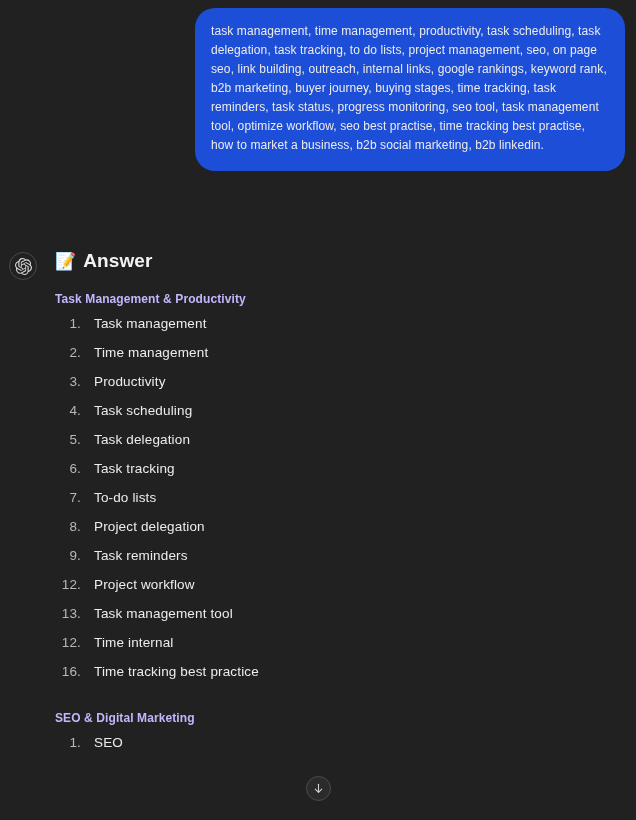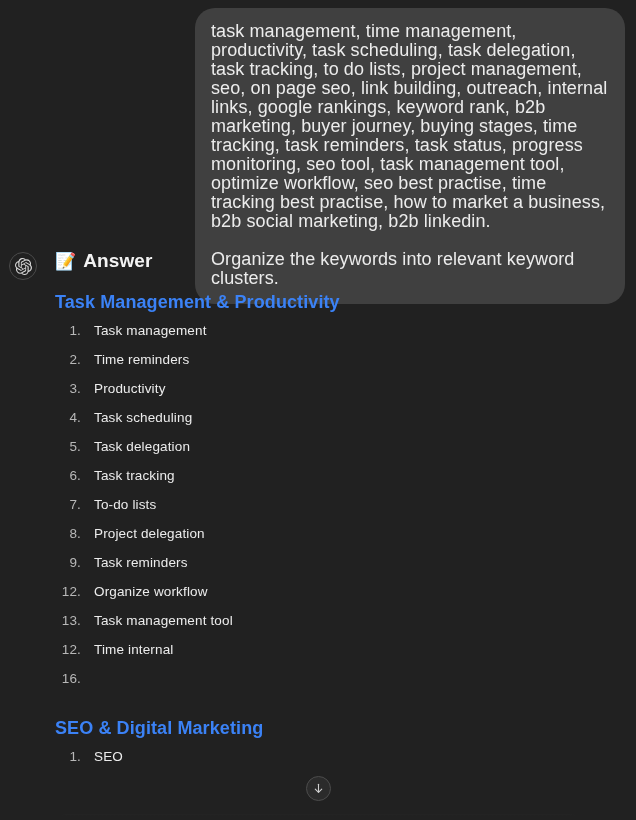--- a/index.html
+++ b/index.html
@@ -28,26 +28,26 @@
     position: absolute;
     top: 8px;
     left: 0;
     width: 636px;
     display: flex;
     justify-content: flex-end;
     padding-right: 11px;
     box-sizing: border-box;
   }
   .user-bubble {
-    background: #404040;
+    background: #1d4ed8;
     border-radius: 20px;
     padding: 14px 16px 16px 16px;
     max-width: 430px;
     box-sizing: border-box;
-    font-size: 18px;
+    font-size: 12px;
     line-height: 19px;
     color: #ececec;
     letter-spacing: 0.1px;
   }
   .user-bubble p {
     margin: 0;
   }
   .user-bubble p.second {
     margin-top: 19px;
   }
@@ -92,23 +92,23 @@
     margin: 0;
     height: 26px;
     line-height: 26px;
   }
   .emoji {
     font-size: 17px;
     line-height: 1;
   }
 
   h3.section-heading {
-    font-size: 18px;
+    font-size: 12px;
     font-weight: bold;
-    color: #3b82f6;
+    color: #c4b5fd;
     margin: 18px 0 0 0;
     letter-spacing: 0.1px;
   }
 
   ol.kw-list {
     list-style: none;
     margin: 10px 0 0 0;
     padding: 0;
   }
   ol.kw-list li {
@@ -171,21 +171,20 @@
   }
 </style>
 </head>
 <body>
 
 <div id="app">
 
   <div class="user-row">
     <div class="user-bubble">
       <p>task management, time management, productivity, task scheduling, task delegation, task tracking, to do lists, project management, seo, on page seo, link building, outreach, internal links, google rankings, keyword rank, b2b marketing, buyer journey, buying stages, time tracking, task reminders, task status, progress monitoring, seo tool, task management tool, optimize workflow, seo best practise, time tracking best practise, how to market a business, b2b social marketing, b2b linkedin.</p>
-      <p class="second">Organize the keywords into relevant keyword clusters.</p>
     </div>
   </div>
 
   <div class="assistant-row">
 
     <div class="avatar">
       <svg width="17" height="17" viewBox="0 0 24 24" aria-hidden="true">
         <path fill="#d9d9d9" d="M22.28 9.82a5.98 5.98 0 0 0-.52-4.91 6.05 6.05 0 0 0-6.51-2.9A6.07 6.07 0 0 0 4.98 4.18a5.98 5.98 0 0 0-4 2.9 6.05 6.05 0 0 0 .75 7.1 5.98 5.98 0 0 0 .51 4.91 6.05 6.05 0 0 0 6.52 2.9A5.98 5.98 0 0 0 13.26 24a6.05 6.05 0 0 0 5.77-4.19 5.98 5.98 0 0 0 4-2.9 6.05 6.05 0 0 0-.75-7.09zm-9.02 12.6a4.48 4.48 0 0 1-2.88-1.04l.14-.08 4.78-2.76a.79.79 0 0 0 .39-.68v-6.74l2.02 1.17a.07.07 0 0 1 .04.06v5.58a4.5 4.5 0 0 1-4.49 4.49zM3.6 18.3a4.47 4.47 0 0 1-.54-3.01l.14.09 4.78 2.76c.24.14.54.14.78 0l5.84-3.37v2.33a.08.08 0 0 1-.3.07l-4.83 2.79a4.5 4.5 0 0 1-6.14-1.65zM2.34 7.9a4.48 4.48 0 0 1 2.34-1.97V11.6a.77.77 0 0 0 .39.68l5.81 3.35-2.02 1.17a.08.08 0 0 1-.07 0L3.95 14a4.5 4.5 0 0 1-1.61-6.1zm16.6 3.86L13.1 8.38 15.12 7.2a.08.08 0 0 1 .07 0l4.83 2.79a4.49 4.49 0 0 1-.68 8.1v-5.68a.79.79 0 0 0-.4-.65zm2.01-3.02l-.14-.09-4.77-2.78a.78.78 0 0 0-.79 0L9.41 9.23V6.9a.07.07 0 0 1 .03-.06l4.83-2.79a4.49 4.49 0 0 1 6.68 4.65zM8.31 12.86L6.3 11.7a.08.08 0 0 1-.04-.06V6.07a4.49 4.49 0 0 1 7.37-3.45l-.14.08-4.78 2.76a.79.79 0 0 0-.39.68zm1.1-2.36l2.6-1.5 2.6 1.5v3l-2.6 1.5-2.6-1.5z"></path>
       </svg>
     </div>
@@ -198,21 +197,21 @@
       </div>
 
       <h3 class="section-heading">Task Management &amp; Productivity</h3>
       <ol class="kw-list">
         <li>
           <span class="num">1.</span>
           <span class="txt">Task management</span>
         </li>
         <li>
           <span class="num">2.</span>
-          <span class="txt">Time reminders</span>
+          <span class="txt">Time management</span>
         </li>
         <li>
           <span class="num">3.</span>
           <span class="txt">Productivity</span>
         </li>
         <li>
           <span class="num">4.</span>
           <span class="txt">Task scheduling</span>
         </li>
         <li>
@@ -230,32 +229,33 @@
         <li>
           <span class="num">8.</span>
           <span class="txt">Project delegation</span>
         </li>
         <li>
           <span class="num">9.</span>
           <span class="txt">Task reminders</span>
         </li>
         <li>
           <span class="num">12.</span>
-          <span class="txt">Organize workflow</span>
+          <span class="txt">Project workflow</span>
         </li>
         <li>
           <span class="num">13.</span>
           <span class="txt">Task management tool</span>
         </li>
         <li>
           <span class="num">12.</span>
           <span class="txt">Time internal</span>
         </li>
         <li>
           <span class="num">16.</span>
+          <span class="txt">Time tracking best practice</span>
         </li>
       </ol>
 
       <h3 class="section-heading">SEO &amp; Digital Marketing</h3>
       <ol class="kw-list">
         <li>
           <span class="num">1.</span>
           <span class="txt">SEO</span>
         </li>
       </ol>

